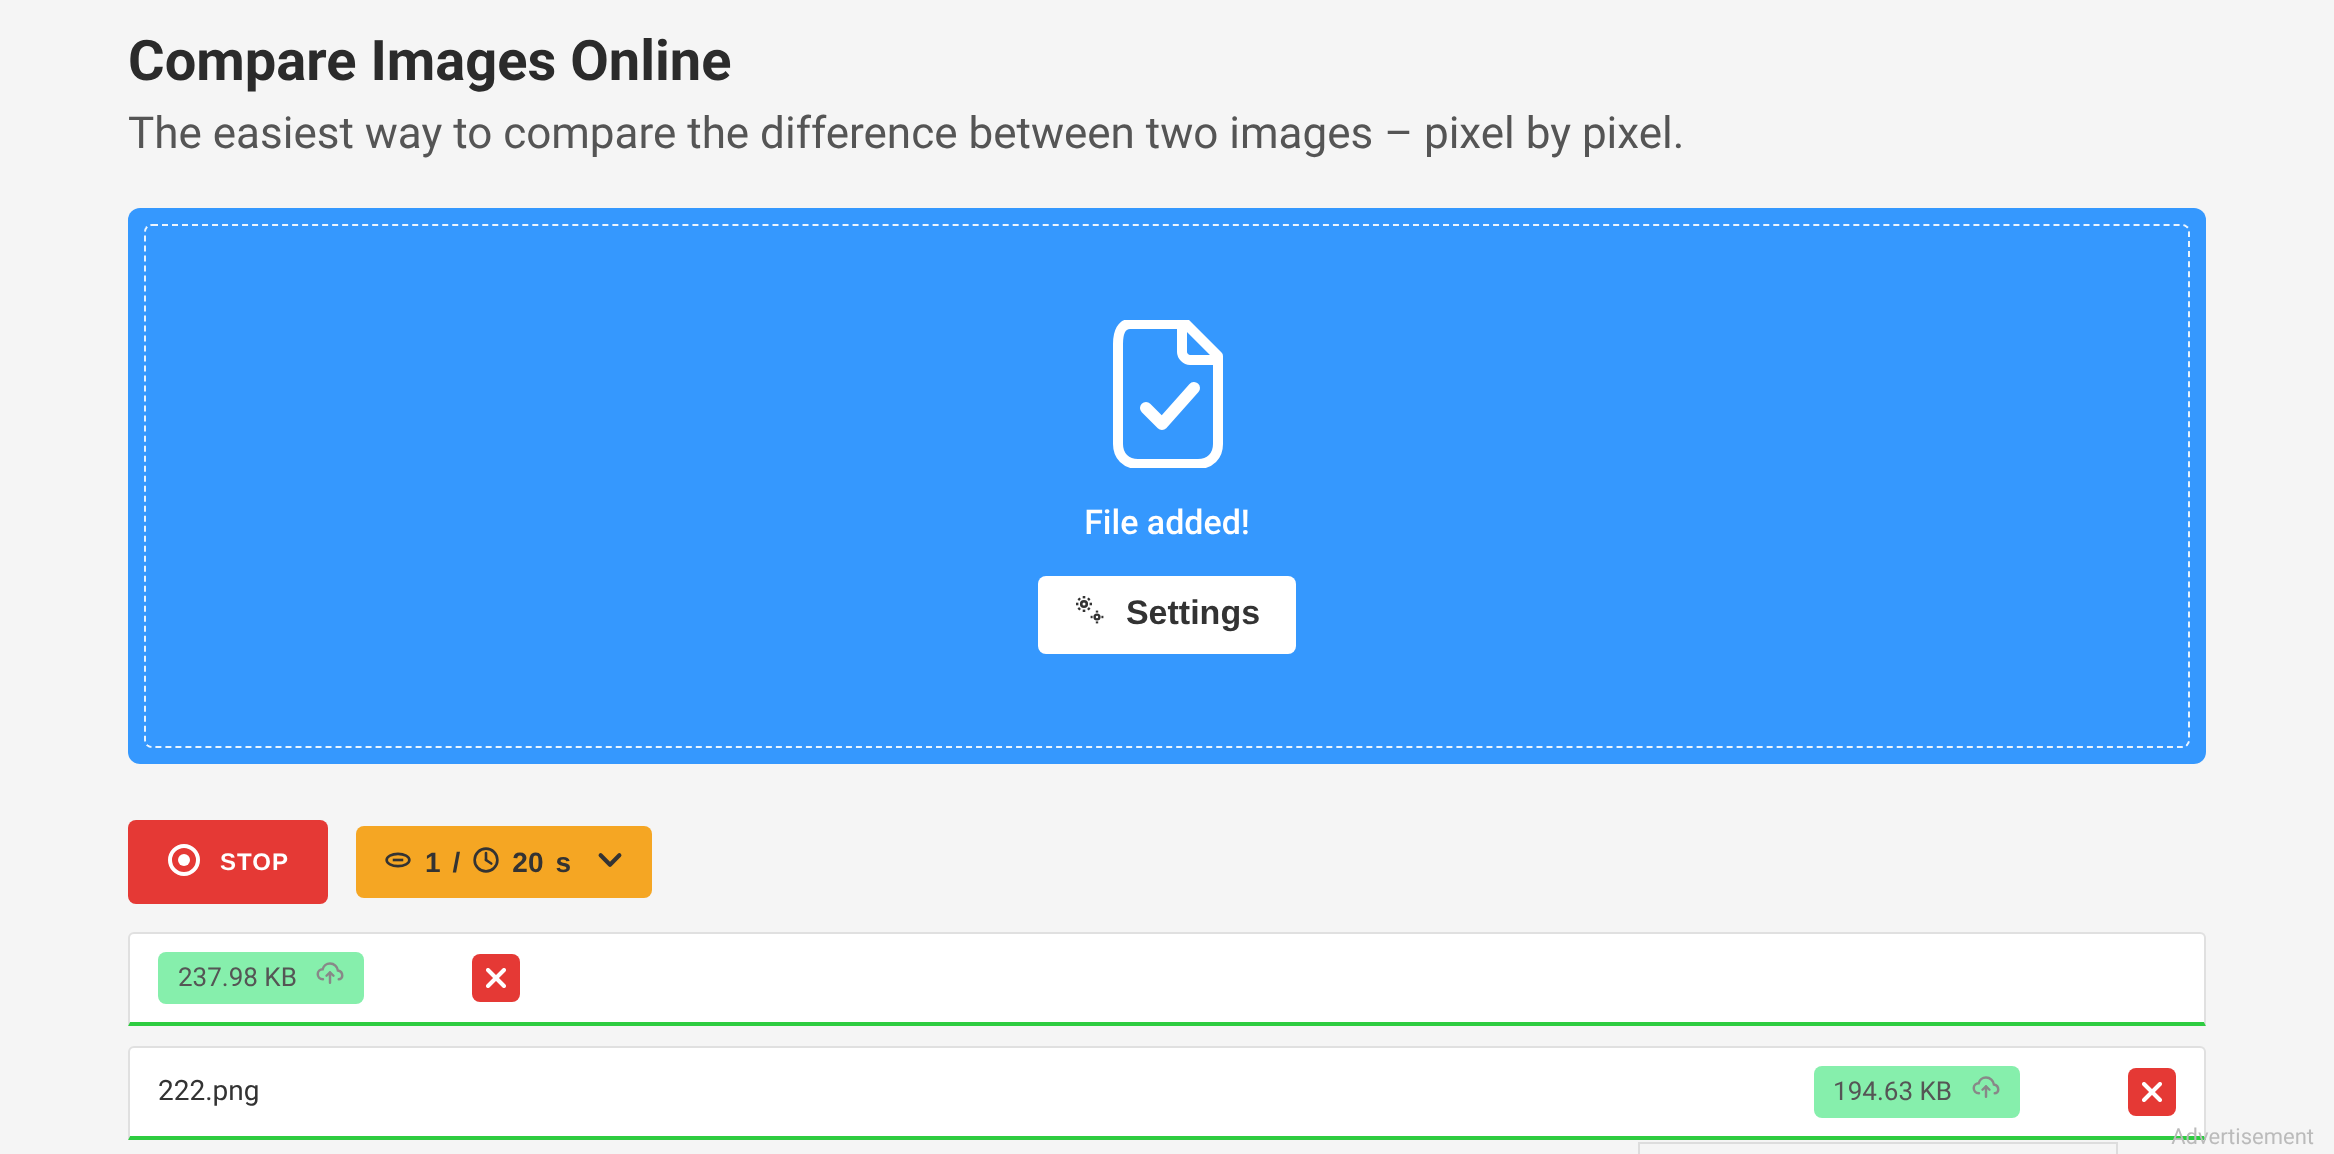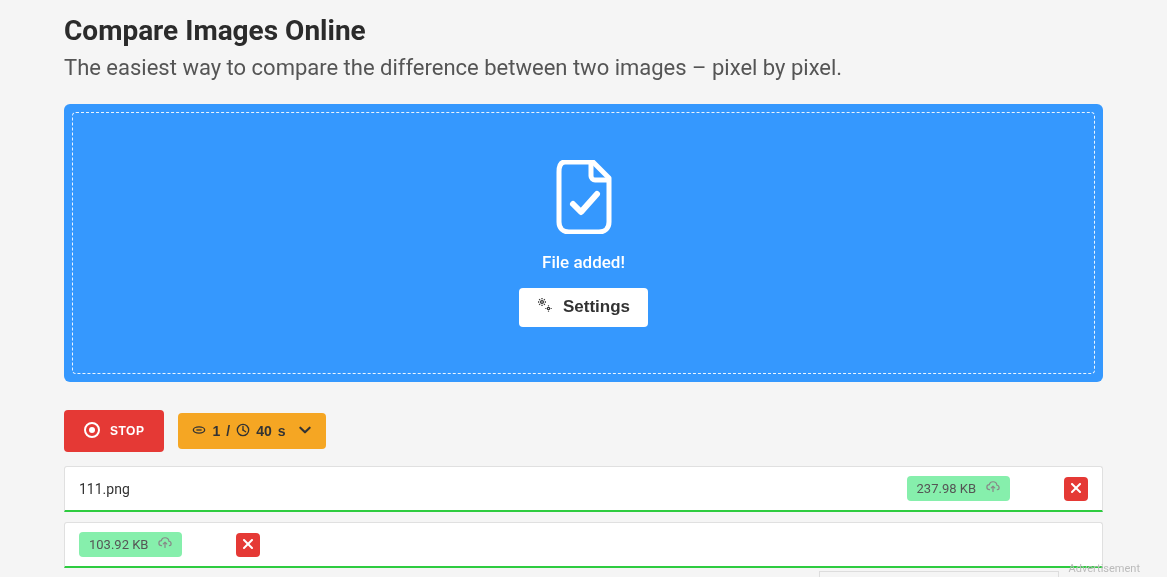--- a/index.html
+++ b/index.html
@@ -171,21 +171,21 @@
       cursor: pointer;
       margin-left: 44px;
     }
     .delete-button svg {
       width: 10px;
       height: 10px;
     }
     .ad-label {
       position: absolute;
       bottom: 2px;
-      right: 27px;
+      right: 10px;
       font-size: 11px;
       color: #bbb;
     }
     .ad-box {
       position: absolute;
       bottom: 0;
       right: 108px;
       height: 6px;
       width: 240px;
       border-top: 1px solid #ddd;
@@ -258,33 +258,32 @@
       </span>
       <span>1</span>
       <span>/</span>
       <span>
         <svg viewBox="0 0 16 16">
           <circle cx="8" cy="8" r="6.5" stroke="#333" stroke-width="1.5" fill="none"></circle>
           <line x1="8" y1="8" x2="8" y2="4" stroke="#333" stroke-width="1.5" stroke-linecap="round"></line>
           <line x1="8" y1="8" x2="11" y2="10" stroke="#333" stroke-width="1.5" stroke-linecap="round"></line>
         </svg>
       </span>
-      <span>40</span>
+      <span>20</span>
       <span>s</span>
       <span class="chevron">
         <svg viewBox="0 0 12 12" width="12" height="12">
           <path d="M2 4 L6 8 L10 4" stroke="#333" stroke-width="1.8" fill="none" stroke-linecap="round" stroke-linejoin="round"></path>
         </svg>
       </span>
     </button>
   </div>
 
   <div class="file-list">
     <div class="file-row">
-      <span class="file-name">111.png</span>
       <div class="file-right">
         <span class="file-size-wrap">
           <span>237.98 KB</span>
           <span>
             <svg viewBox="0 0 16 16" fill="none" stroke="#888" stroke-width="1.4">
               <path d="M4 11 C2 11 1 9.5 1 8 C1 6.5 2.3 5.3 3.8 5.3 C4.2 3.4 5.9 2 8 2 C10.4 2 12.3 3.8 12.5 6 C14 6.2 15 7.4 15 9 C15 10.3 14 11 13 11" stroke-linecap="round"></path>
               <path d="M8 13 V7 M6 9 L8 7 L10 9" stroke-linecap="round" stroke-linejoin="round"></path>
             </svg>
           </span>
         </span>
@@ -293,23 +292,24 @@
             <svg viewBox="0 0 10 10">
               <line x1="1" y1="1" x2="9" y2="9" stroke="#fff" stroke-width="2" stroke-linecap="round"></line>
               <line x1="9" y1="1" x2="1" y2="9" stroke="#fff" stroke-width="2" stroke-linecap="round"></line>
             </svg>
           </span>
         </button>
       </div>
     </div>
 
     <div class="file-row">
+      <span class="file-name">222.png</span>
       <div class="file-right">
         <span class="file-size-wrap">
-          <span>103.92 KB</span>
+          <span>194.63 KB</span>
           <span>
             <svg viewBox="0 0 16 16" fill="none" stroke="#888" stroke-width="1.4">
               <path d="M4 11 C2 11 1 9.5 1 8 C1 6.5 2.3 5.3 3.8 5.3 C4.2 3.4 5.9 2 8 2 C10.4 2 12.3 3.8 12.5 6 C14 6.2 15 7.4 15 9 C15 10.3 14 11 13 11" stroke-linecap="round"></path>
               <path d="M8 13 V7 M6 9 L8 7 L10 9" stroke-linecap="round" stroke-linejoin="round"></path>
             </svg>
           </span>
         </span>
         <button class="delete-button">
           <span>
             <svg viewBox="0 0 10 10">

